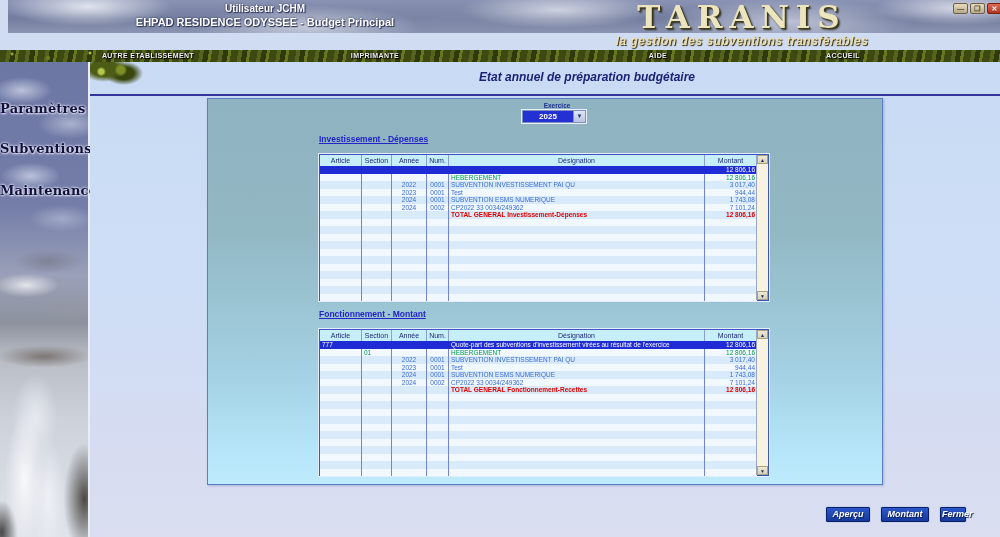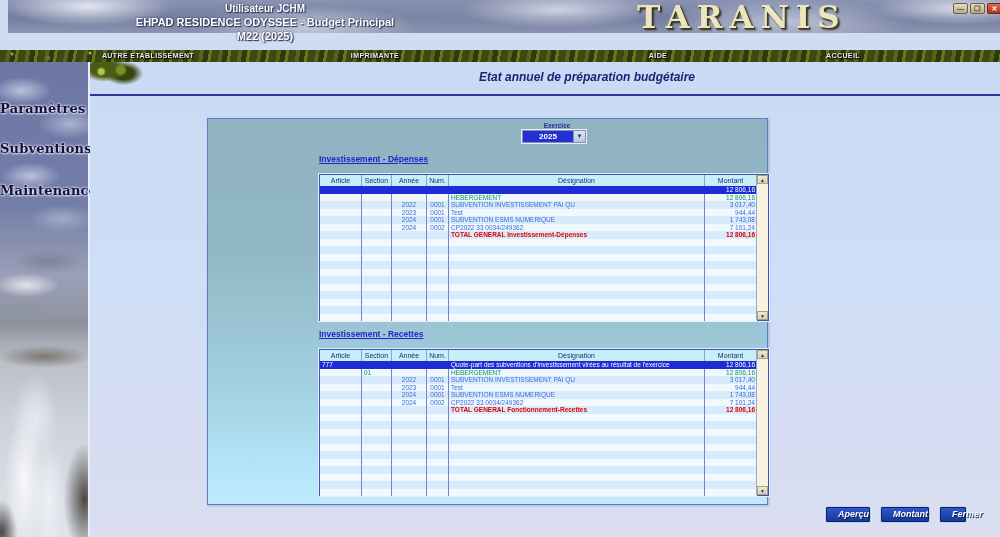--- a/index.html
+++ b/index.html
@@ -111,21 +111,21 @@
       radial-gradient(ellipse 26px 16px at 60% 35%, #39470e 40%, transparent 75%);
   }
   .page-title {
     position:absolute; left:0; top:8px; width:910px; padding-left:84px; text-align:center;
     font-size:12px; font-weight:bold; font-style:italic; color:#1c2276;
   }
   .hline { position:absolute; left:0; top:32px; width:910px; height:2px; background:#32329a; }
 
   
   .panel {
-    position:absolute; left:207px; top:118px; width:561px; height:387px;
+    position:absolute; left:207px; top:98px; width:676px; height:387px;
     border:1px solid #5b7fc4;
     background:linear-gradient(180deg, #8fb3c0 0%, #92b8c4 35%, #a3d0e2 70%, #b6e6fa 92%, #bfeafc 100%);
     box-shadow:1px 1px 2px rgba(60,80,140,.3);
   }
   .exercice { position:absolute; left:314px; top:3px; width:70px; text-align:center; }
   .exercice-label { font-size:6.5px; color:#203090; font-weight:bold; }
   .dropdown {
     margin-top:1px; width:64px; height:13px; display:flex;
     border:1px solid #8090c0; background:#fff; box-shadow:0 0 0 1px #e8eef8;
   }
@@ -170,41 +170,41 @@
     position:absolute; right:0; top:0; width:12px; height:145px;
     background:#f7f3e0; border-left:1px solid #9aa6c8; display:flex; flex-direction:column; justify-content:space-between;
   }
   .sarrow {
     height:9px; font-size:5px; line-height:9px; text-align:center; color:#203060;
     background:linear-gradient(180deg,#efe9d2,#d9d2b4); border:1px solid #a8a284; cursor:pointer;
   }
 
   
   .footer-btn {
-    position:absolute; top:507px; height:15px; padding:0 11px;
+    position:absolute; top:507px; height:15px; padding:0 1px;
     background:linear-gradient(180deg,#2c58cc,#16389c); border:1px solid #0a1f66;
     box-shadow:0 0 0 1px #c7d2ec; border-radius:1px;
     color:#fff; font-size:9px; line-height:13px; font-weight:bold; font-style:italic; text-align:center; cursor:pointer;
     text-shadow:1px 1px 1px #0a1f50;
   }
   .fb0 { left:826px; width:44px; } .fb1 { left:881px; width:48px; } .fb2 { left:940px; width:26px; }
 </style>
 </head>
 <body>
 
 <div class="app">
 
   <header class="sky">
     <div class="hdr-user-block">
       <div class="l1">Utilisateur JCHM</div>
       <div class="l2">EHPAD RESIDENCE ODYSSEE - Budget Principal</div>
-      <div class="l3">M22 (2025)</div>
     </div>
     <div class="logo-block">
       <div class="logo-title">TARANIS</div>
+      <div class="logo-sub">la gestion des subventions transférables</div>
     </div>
     <div class="win-controls">
         <div class="win-btn">—</div>
         <div class="win-btn">❐</div>
         <div class="win-btn close">✕</div>
       </div>
   </header>
 
   <nav class="menu-strip">
       <span class="menu-item">AUTRE ETABLISSEMENT</span>
@@ -390,21 +390,21 @@
               <div class="cell c5"></div>
             </div>
           </div>
           <div class="vscroll">
             <div class="sarrow">▲</div>
             <div class="sarrow">▼</div>
           </div>
         </div>
       </div>
       <div class="table-block tb1">
-        <div class="table-title">Investissement - Recettes</div>
+        <div class="table-title">Fonctionnement - Montant</div>
         <div class="twrap">
           <div class="grid">
             <div class="trow thead">
               <div class="cell h c0">Article</div>
               <div class="cell h c1">Section</div>
               <div class="cell h c2">Année</div>
               <div class="cell h c3">Num.</div>
               <div class="cell h c4">Désignation</div>
               <div class="cell h c5">Montant</div>
             </div>

